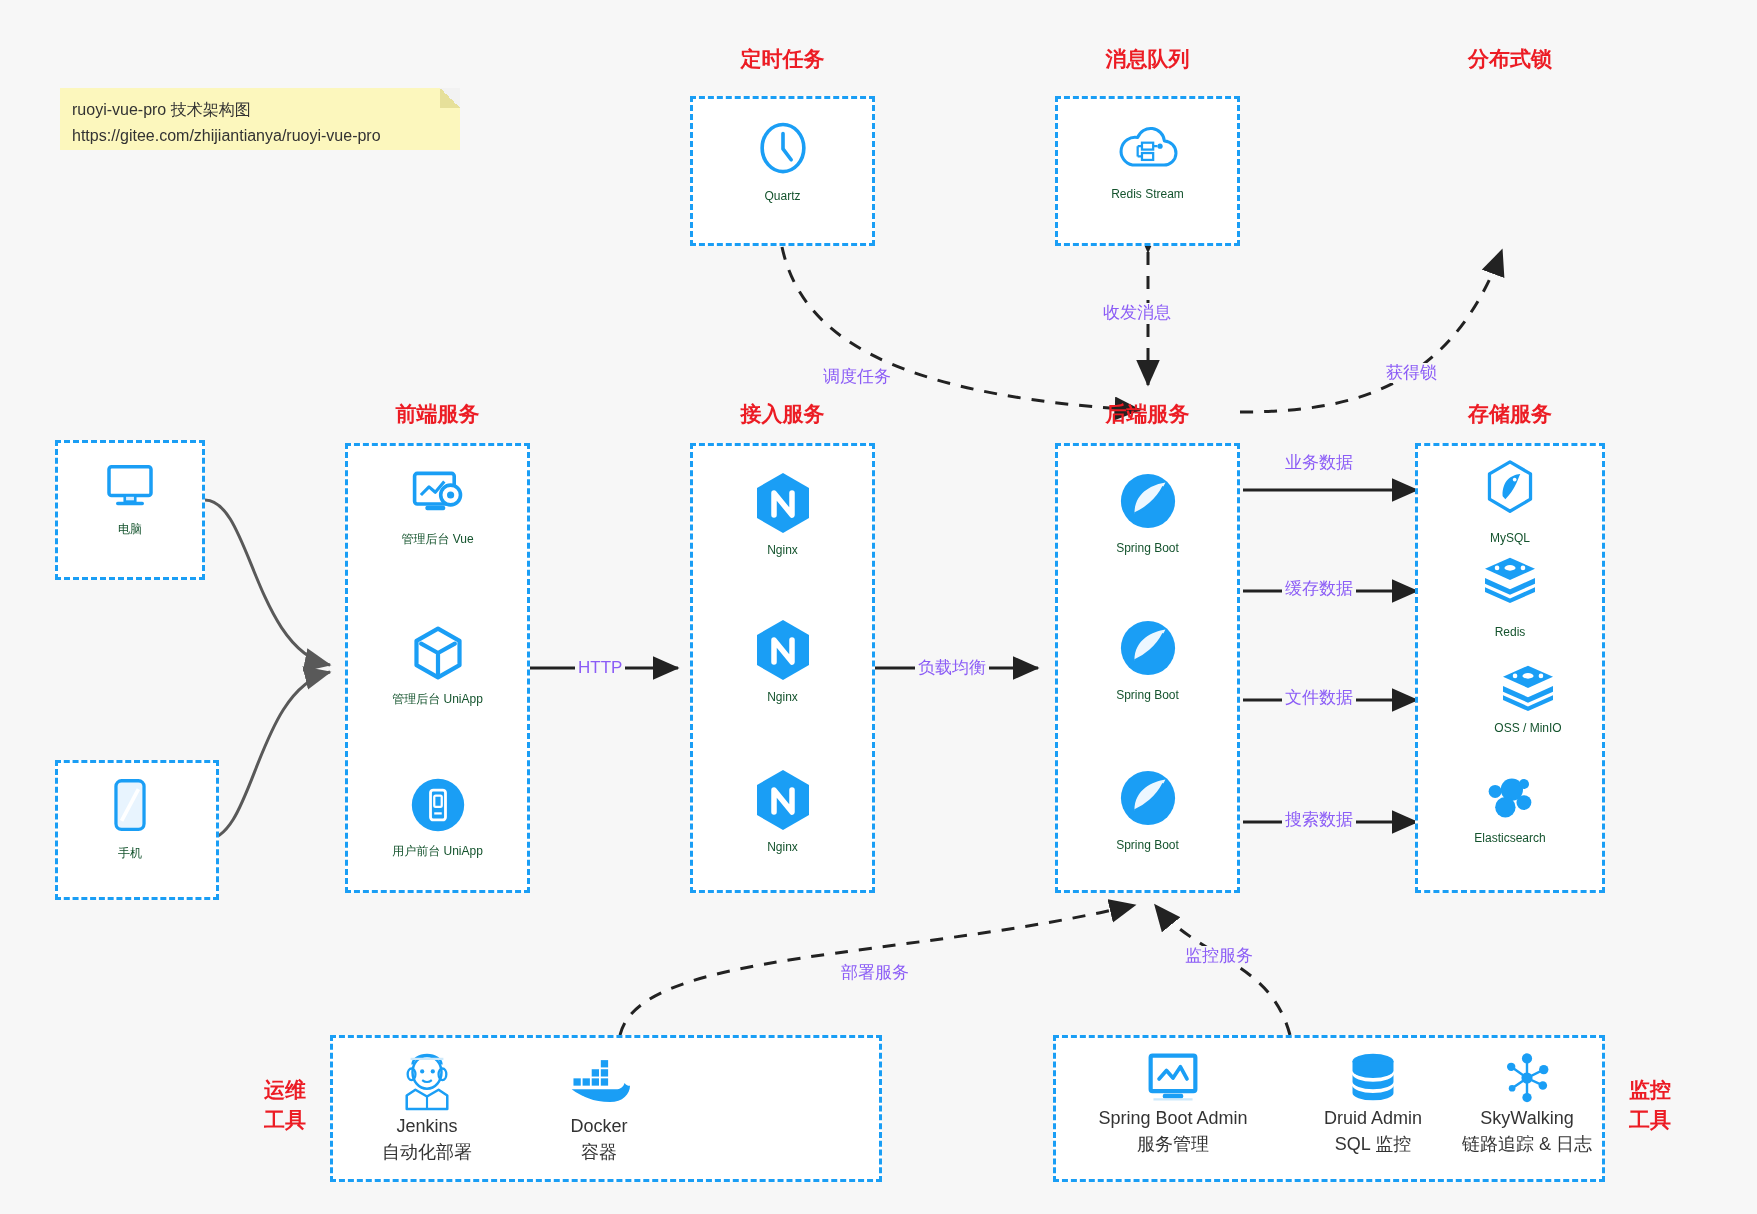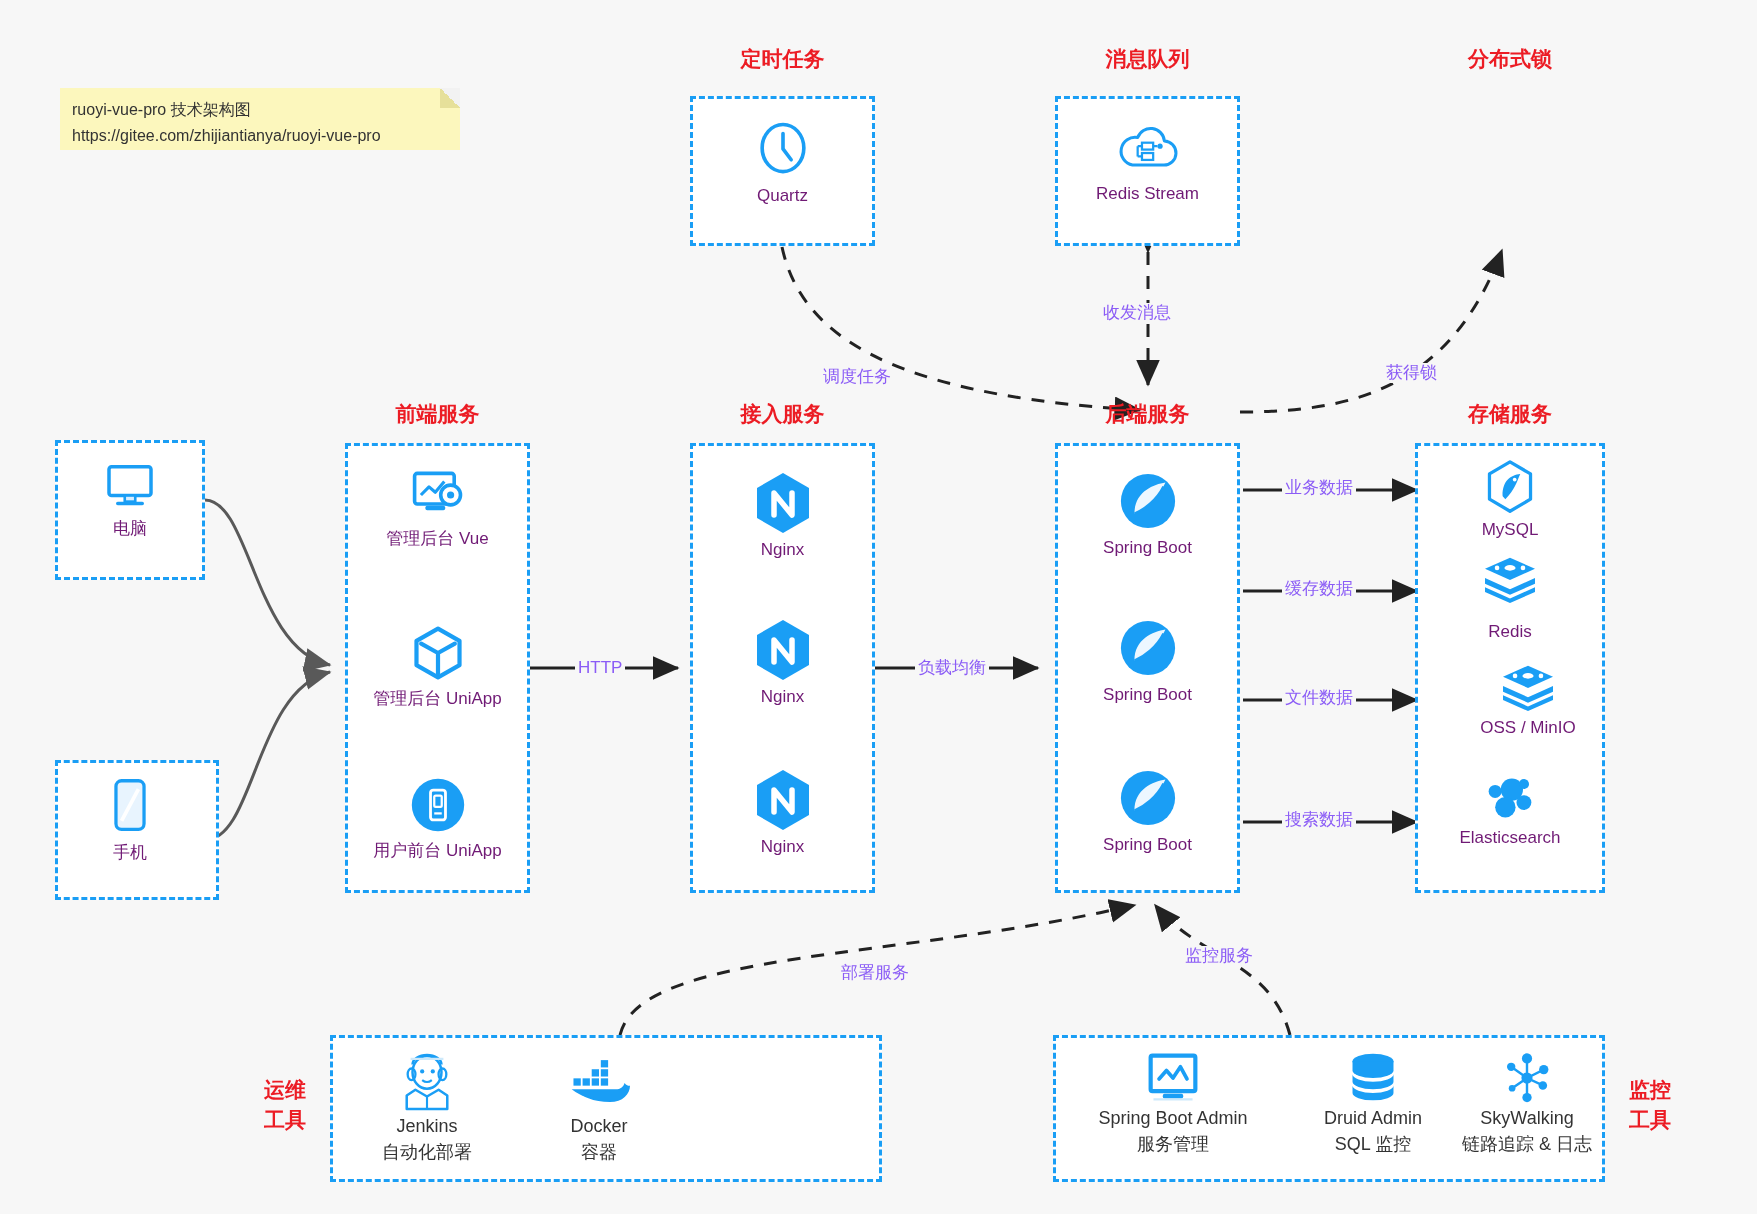--- a/index.html
+++ b/index.html
@@ -30,21 +30,21 @@
     box-sizing:border-box;
   }
   .gtitle{
     position:absolute;color:#ec1c24;font-weight:bold;font-size:21px;
     text-align:center;white-space:nowrap;
   }
   .gtitle.side{line-height:30px;}
 
   
   .node{position:absolute;text-align:center;}
-  .node .lbl{font-size:17px;color:#701a75;line-height:24px;white-space:nowrap;}
+  .node .lbl{font-size:12px;color:#14532d;line-height:24px;white-space:nowrap;}
   .node .lbl2{font-size:18px;color:#333;line-height:26px;white-space:nowrap;}
   .ico{display:block;margin:0 auto;}
 
   
   .elabel{
     position:absolute;font-size:17px;color:#8b5cf6;background:#f7f7f7;
     padding:0 3px;white-space:nowrap;line-height:20px;
   }
 </style>
 </head>
@@ -224,21 +224,21 @@
   </div>
 
   <div class="gtitle" style="left:1415px;top:400px;width:190px;">存储服务</div>
   <div class="gbox" style="left:1415px;top:443px;width:190px;height:450px;">
     <div class="node" style="left:0;top:12px;width:184px;">
       <svg class="ico" width="56" height="58" viewBox="0 0 60 62">
         <path d="M30 4 L52 17 V44 L30 57 L8 44 V17 Z" fill="none" stroke="#1a9ef5" stroke-width="3.5" stroke-linejoin="round"></path>
         <path d="M22 40 C22 24 31 18 41 17 C37 26 35 34 25 44 C24 42 22 42 22 40 Z" fill="#1a9ef5"></path>
         <circle cx="35" cy="23" r="2" fill="#ffffff"></circle>
       </svg>
-      <div class="lbl" style="margin-top:2px;">MySQL</div>
+      <div class="lbl" style="margin-top:10px;">MySQL</div>
     </div>
     <div class="node" style="left:0;top:108px;width:184px;">
       <svg class="ico" width="58" height="50" viewBox="0 0 62 54">
         <path d="M31 4 L58 16 L31 28 L4 16 Z" fill="#1a9ef5"></path>
         <path d="M4 26 L31 38 L58 26 L58 32 L31 44 L4 32 Z" fill="#1a9ef5"></path>
         <path d="M4 36 L31 48 L58 36 L58 41 L31 53 L4 41 Z" fill="#1a9ef5"></path>
         <ellipse cx="31" cy="15" rx="6" ry="3" fill="#ffffff"></ellipse>
         <circle cx="17" cy="15" r="2.5" fill="#ffffff"></circle>
         <circle cx="45" cy="15" r="2.5" fill="#ffffff"></circle>
       </svg>
@@ -349,21 +349,21 @@
     <div>监控</div>
     <div>工具</div>
   </div>
 
   <div class="elabel" style="left:575px;top:658px;">HTTP</div>
   <div class="elabel" style="left:915px;top:658px;">负载均衡</div>
   <div class="elabel" style="left:820px;top:367px;">调度任务</div>
   <div class="elabel" style="left:1100px;top:303px;">收发消息</div>
   <div class="elabel" style="left:1383px;top:363px;">获得锁</div>
 
-  <div class="elabel" style="left:1282px;top:478px;text-align:center;">业务数据</div>
+  <div class="elabel" style="left:1282px;top:453px;text-align:center;">业务数据</div>
   <div class="elabel" style="left:1282px;top:579px;">缓存数据</div>
   <div class="elabel" style="left:1282px;top:688px;">文件数据</div>
   <div class="elabel" style="left:1282px;top:810px;">搜索数据</div>
 
   <div class="elabel" style="left:838px;top:963px;">部署服务</div>
   <div class="elabel" style="left:1182px;top:946px;">监控服务</div>
 
 </div>
 
 </body></html>

